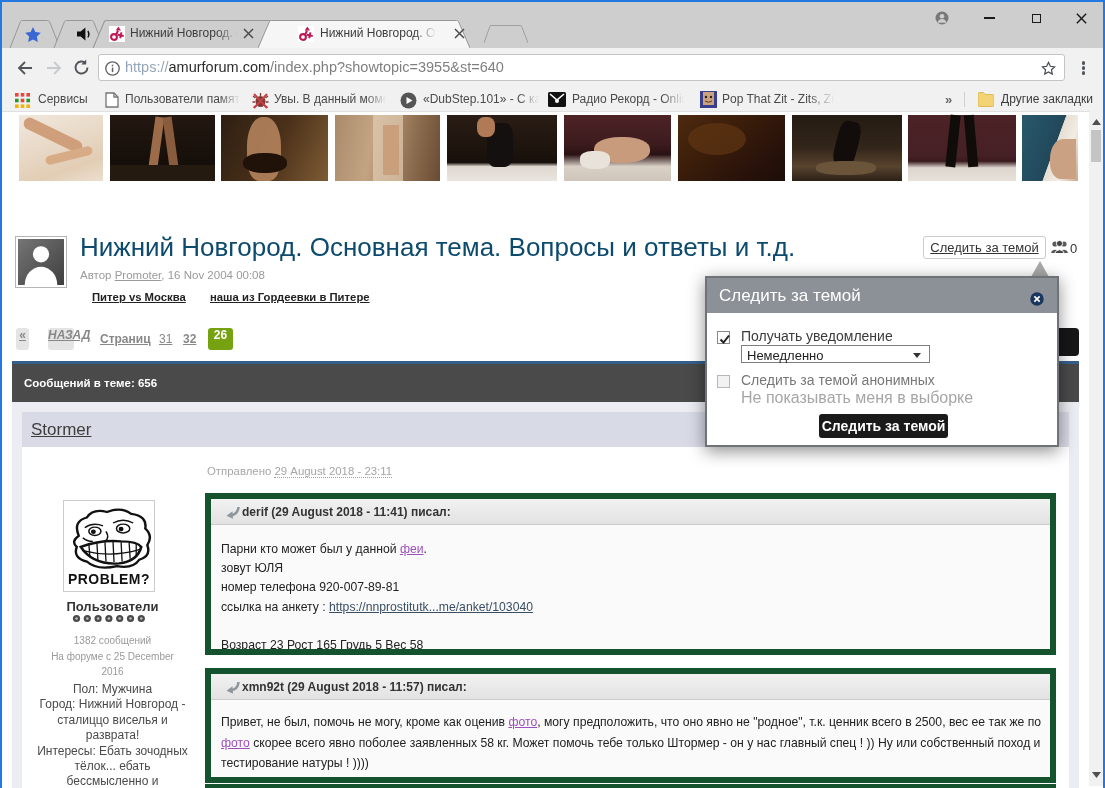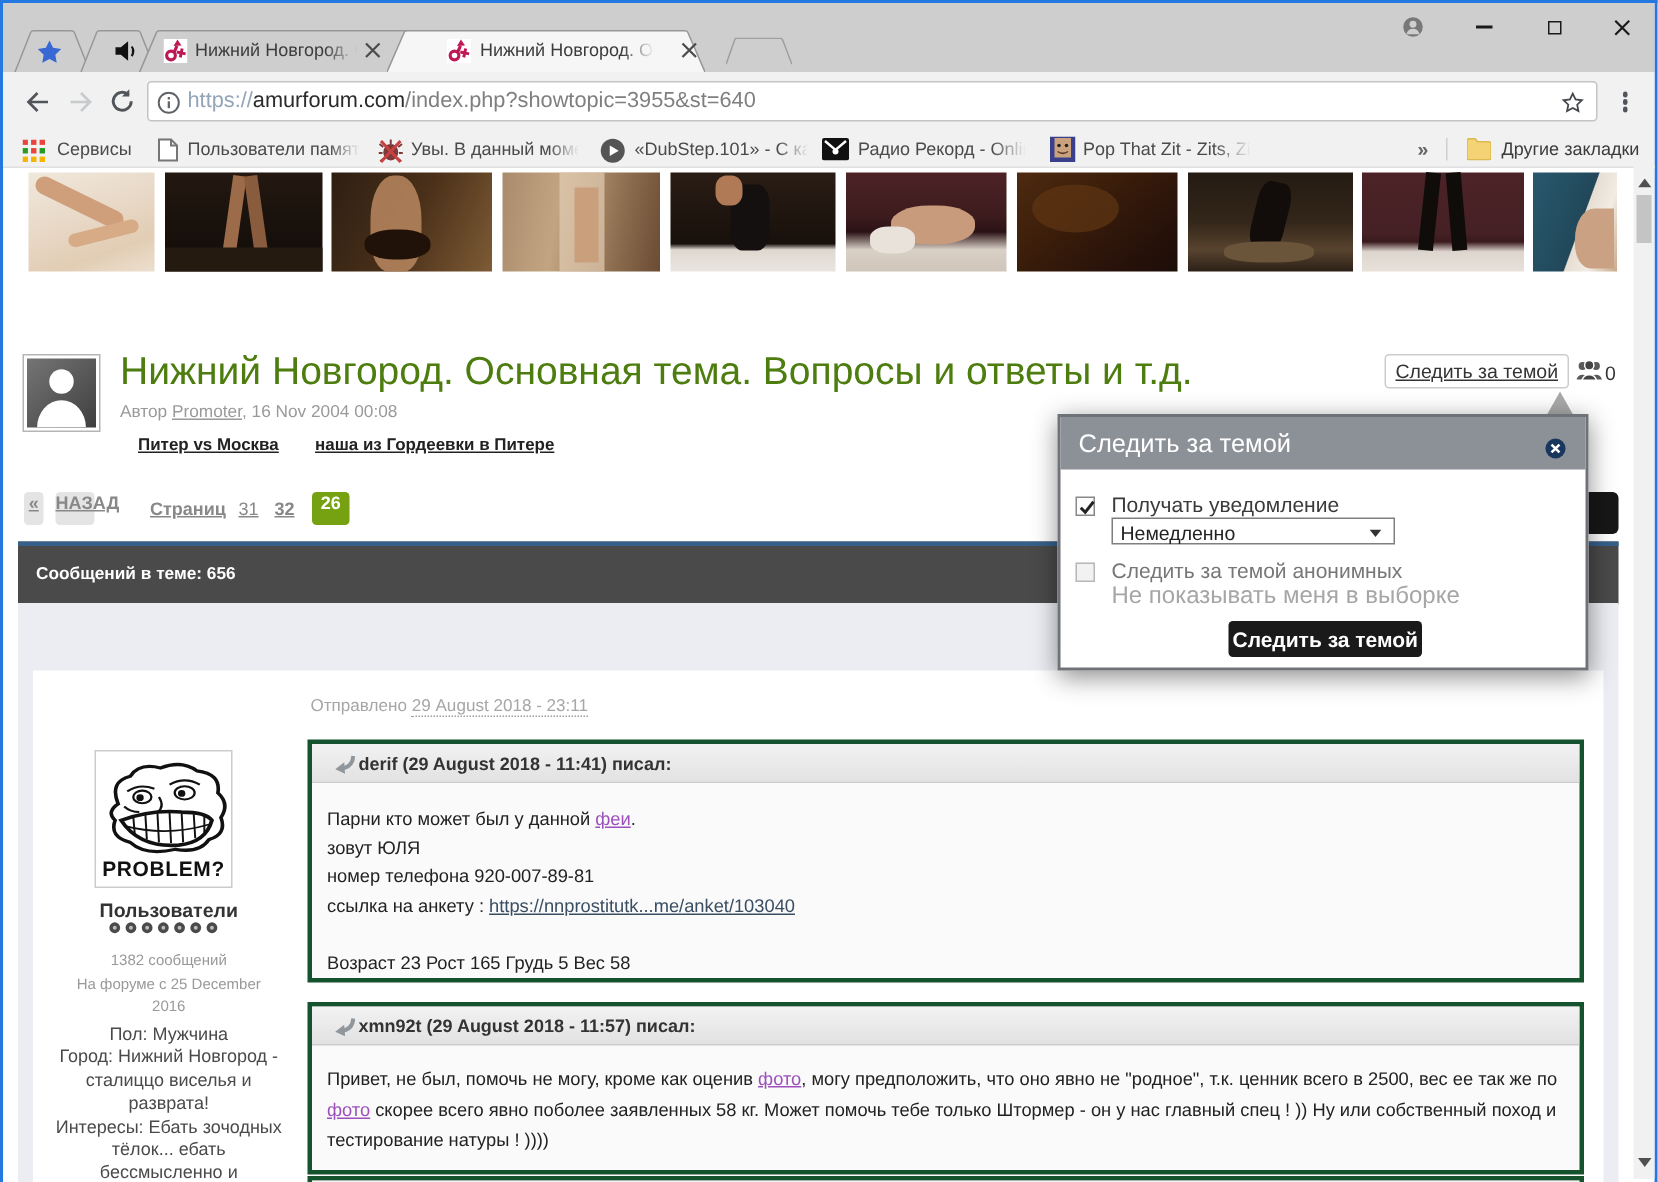--- a/index.html
+++ b/index.html
@@ -17,36 +17,36 @@
 
 #bookmarks { position:absolute; left:0; top:86px; width:1101px; height:24px; background:#f1f1f1; border-bottom:1px solid #e0e0e0; }
 .bm { position:absolute; top:4px; font-size:12px; color:#4a4a4a; white-space:nowrap; }
 
 #page { position:absolute; left:0; top:110px; width:1087px; height:676px; background:#fff; overflow:hidden; }
 #banner { position:absolute; left:14px; top:3px; width:1062px; height:66px; }
 .th { position:absolute; top:0; height:66px; }
 
 #avatar { position:absolute; left:13px; top:124px; width:52px; height:52px; background:#fff; border:1px solid #b5b5b5; padding:2px; }
 #avatar .inner { width:46px; height:46px; background:linear-gradient(135deg,#757575,#3f3f3f); overflow:hidden; }
-#title { position:absolute; left:78px; top:120px; font-size:26px; color:#4d7c0f; }
+#title { position:absolute; left:78px; top:120px; font-size:26px; color:#0c4a6e; }
 #author { position:absolute; left:78px; top:157px; font-size:11.5px; color:#9a9a9a; }
 #toplinks { position:absolute; left:90px; top:179px; font-size:11.3px; color:#222; font-weight:bold; }
 #followbtn { position:absolute; left:921px; top:124px; width:123px; height:23px; background:#fff; border:1px solid #ccc; border-radius:3px; font-size:13px; color:#333; text-align:center; line-height:21px; }
 
 .navbox { position:absolute; top:216px; height:22px; background:#e4e4e4; border-radius:3px; font-size:12px; color:#888; font-weight:bold; text-align:center; }
 
 #darkbar { position:absolute; left:10px; top:249px; width:1067px; height:42px; border-top:3px solid #35608b; background:#4a4a4a; color:#fff; font-size:11.5px; font-weight:bold; line-height:39px; padding-left:12px; }
 #panel { position:absolute; left:10px; top:290px; width:1067px; height:386px; background:#ebedf2; }
 #whitebox { position:absolute; left:20px; top:335px; width:1047px; height:341px; background:#fff; }
 #stormbar { position:absolute; left:20px; top:300px; width:1047px; height:35px; background:#d8dbe6; }
 #stormbar a { font-size:17px; color:#333; }
 
 #sidebar { position:absolute; left:17px; top:335px; width:180px; height:341px; text-align:center; }
 #postarea { position:absolute; left:194px; top:335px; width:884px; height:341px; }
-.quote { position:absolute; left:9px; overflow:hidden; width:851px; border:3px solid #14532d; background:#fafafa; }
+.quote { position:absolute; left:9px; overflow:hidden; width:851px; border:6px solid #14532d; background:#fafafa; }
 .qhead { position:relative; height:26px; background:linear-gradient(#f2f2f2,#e2e2e2); border-bottom:1px solid #ccc; font-size:12px; font-weight:bold; color:#333; line-height:26px; padding-left:31px; }
 .qbody { font-size:12.2px; color:#222; padding:15px 13px 6px 10px; line-height:19.2px; }
 
 #popup { position:absolute; left:703px; top:274px; width:354px; height:171px; background:#fff; border:2px solid #6f7277; box-shadow:0 4px 16px rgba(0,0,0,.45); }
 #pophead { height:35px; background:#8c9097; color:#fff; font-size:17px; line-height:35px; padding-left:12px; }
 #popbtn { position:absolute; left:112px; top:136px; width:129px; height:24px; background:#1a1a1a; color:#fff; font-weight:bold; font-size:14px; text-align:center; line-height:25px; border-radius:3px; }
 
 #scroll { position:absolute; right:0px; top:108px; width:14px; height:676px; background:#f1f1f1; }
 #thumbv { position:absolute; left:2px; top:20px; width:10px; height:32px; background:#c4c4c4; }
 </style>
@@ -267,28 +267,31 @@
           <path d="M1 13 a4.2 4.5 0 0 1 8 0 z"></path>
           <circle cx="14" cy="4" r="2.6"></circle>
           <path d="M10 13 a4.2 4.5 0 0 1 8 0 z"></path>
           <circle cx="9.5" cy="3.5" r="3.1" stroke="#fff" stroke-width="1" fill="#444"></circle>
           <path d="M4.7 13.5 a5 5.2 0 0 1 9.6 0 z" stroke="#fff" stroke-width="1" fill="#444"></path>
         </g>
       </svg>
     <div style="position:absolute;left:1068px;top:129px;font-size:13px;color:#333">0</div>
     <div style="position:absolute;left:1040px;top:216px;width:37px;height:28px;background:#171717;border-radius:4px"></div>
     <div class="navbox" style="left:14px;width:13px;"><u>«</u></div>
-    <div class="navbox" style="left:35px;width:26px;"><u>НАЗАД</u></div>
+    <div class="navbox" style="left:46px;width:26px;font-style:italic;"><u>НАЗАД</u></div>
     <div style="position:absolute;left:98px;top:220px;font-size:12px;color:#888;font-weight:bold;"><u>Страниц</u></div>
       <div style="position:absolute;left:157px;top:220px;font-size:12px;color:#888;font-weight:normal;"><u>31</u></div>
       <div style="position:absolute;left:181px;top:220px;font-size:12px;color:#888;font-weight:bold;"><u>32</u></div>
     <div class="navbox" style="left:206px;width:25px;background:#76a212;color:#fff;">26</div>
     <div id="darkbar">Сообщений в теме: 656</div>
     <div id="panel"></div>
     <div id="whitebox"></div>
+    <div id="stormbar">
+        <a style="position:absolute;left:9px;top:8px;color:#3d3d3d"><u>Stormer</u></a>
+      </div>
     <div id="sidebar">
       <div id="troll" style="position:absolute;left:44px;top:53px;width:92px;height:92px;background:#fff;border:1px solid #ccc">
         <svg width="90" height="90" viewBox="0 0 100 100">
           <g transform="translate(50 0) scale(1.12 1.02) translate(-50 0)">
           <path d="M20 38 Q14 22 28 18 Q34 8 48 12 Q62 6 72 14 Q88 16 86 30 Q94 38 88 48 Q92 60 80 64 Q74 74 58 71 Q38 76 28 66 Q14 62 18 50 Q12 44 20 38 z" fill="#fff" stroke="#111" stroke-width="2.4"></path>
           <g stroke="#111" stroke-width="1.5" fill="none">
             <path d="M26 29 Q34 23 44 27"></path>
                 <path d="M54 24 Q64 18 74 24"></path>
             <ellipse cx="36" cy="33" rx="6" ry="4.6"></ellipse>
                 <ellipse cx="64" cy="30" rx="6.6" ry="4.8"></ellipse>

